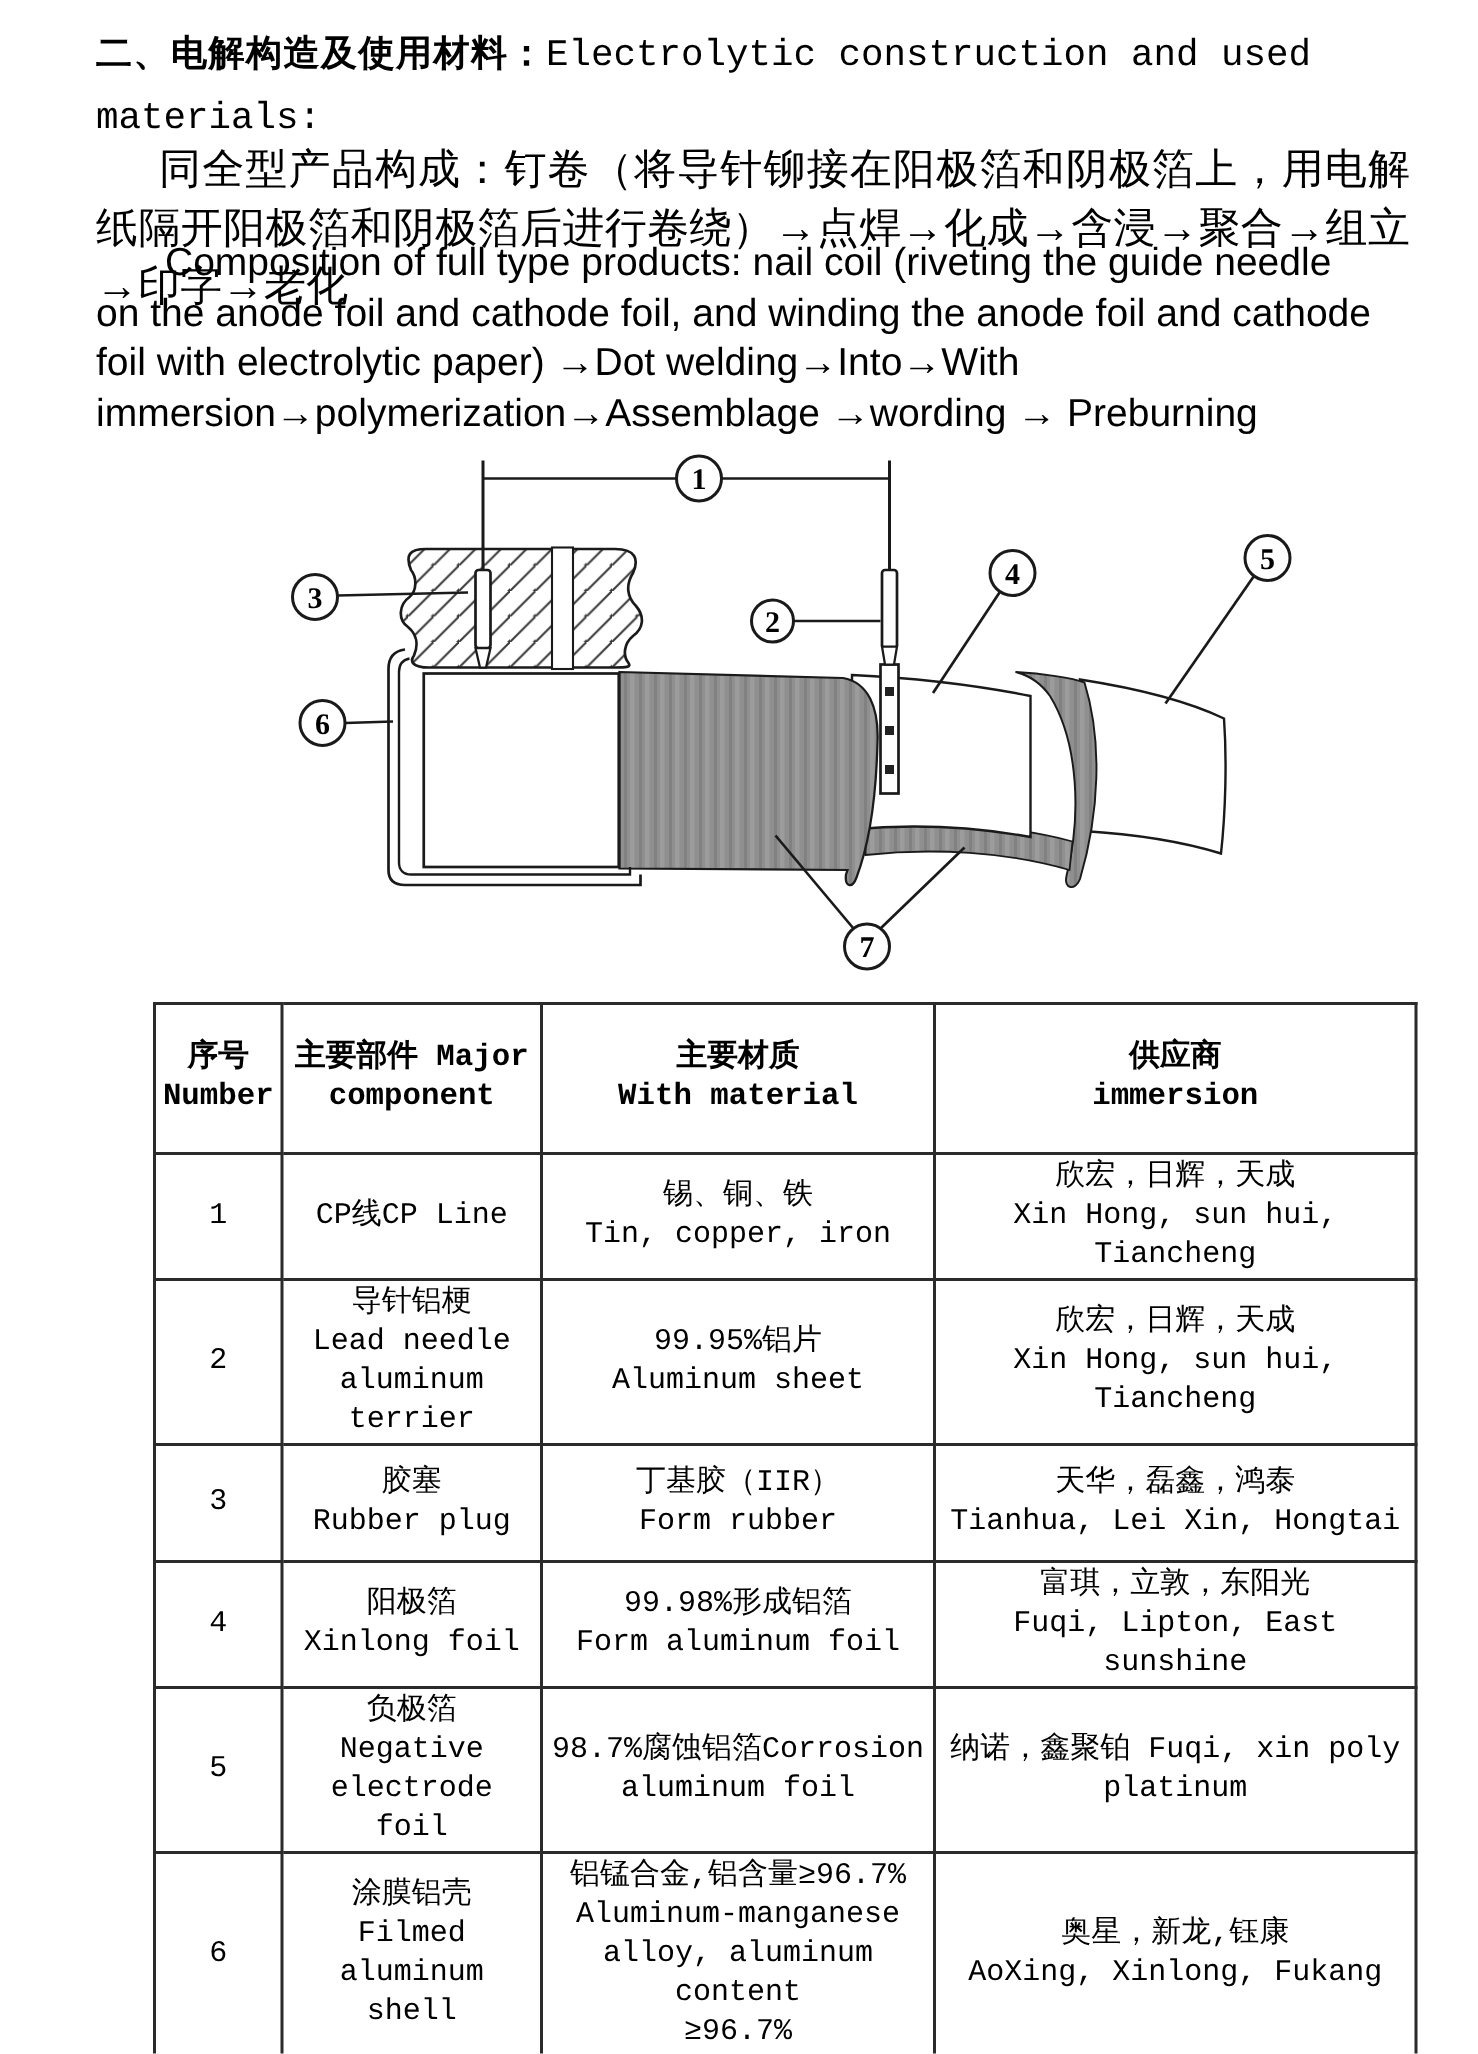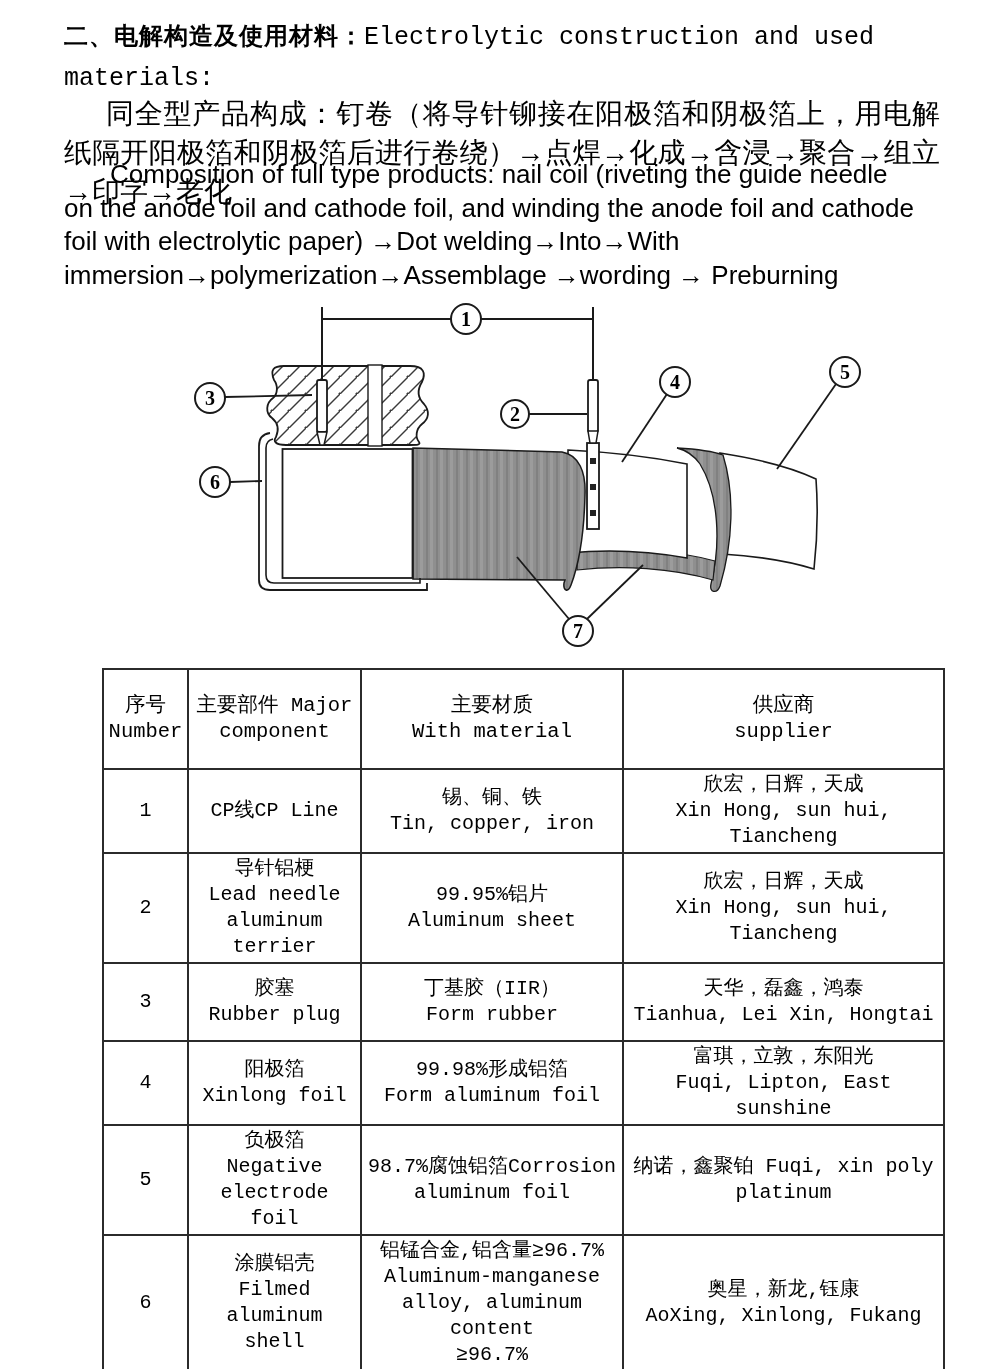--- a/index.html
+++ b/index.html
@@ -13,21 +13,21 @@
            font-size:28px;line-height:39px;text-indent:42px;text-align:justify;}
   .para-en{position:absolute;left:64px;top:158px;width:858px;font-family:"Liberation Sans",sans-serif;
            font-size:26px;line-height:33.5px;text-indent:46px;}
 
   .diagram{position:absolute;left:170px;top:292px;width:720px;height:360px;}
 
   table.mat{position:absolute;left:102px;top:668px;width:841px;border-collapse:collapse;table-layout:fixed;}
   table.mat td{border:2px solid #2b2b2b;text-align:center;vertical-align:middle;
                font-family:"Liberation Mono","DejaVu Sans Mono",monospace;
                font-size:20px;line-height:26px;white-space:pre-line;padding:2px 4px;}
-  table.mat tr.hdr td{font-weight:normal;font-size:20.5px;margin-top:48px;}
+  table.mat tr.hdr td{font-weight:bold;font-size:20.5px;margin-top:48px;}
   tr.hdr{height:100px;}
   tr.r1{height:56px;} tr.r2{height:98px;} tr.r3{height:78px;} tr.r4{height:74px;}
   tr.r5{height:76px;} tr.r6{height:98px;}
   col.c1{width:85px;} col.c2{width:173px;} col.c3{width:262px;} col.c4{width:321px;}
 
   svg text.callout{font-family:"Liberation Serif",serif;font-weight:bold;font-size:20px;}
 </style>
 </head>
 <body>
 
@@ -120,21 +120,21 @@
     </colgroup>
   <tbody>
       <tr class="hdr">
     <td>序号
 Number</td>
     <td>主要部件 Major
 component</td>
     <td>主要材质
 With material</td>
     <td>供应商
-supplier</td>
+immersion</td>
   </tr>
   <tr class="r1">
     <td>1</td>
     <td>CP线CP Line</td>
     <td>锡、铜、铁
 Tin, copper, iron</td>
     <td>欣宏，日辉，天成
 Xin Hong, sun hui, Tiancheng</td>
   </tr>
   <tr class="r2">

